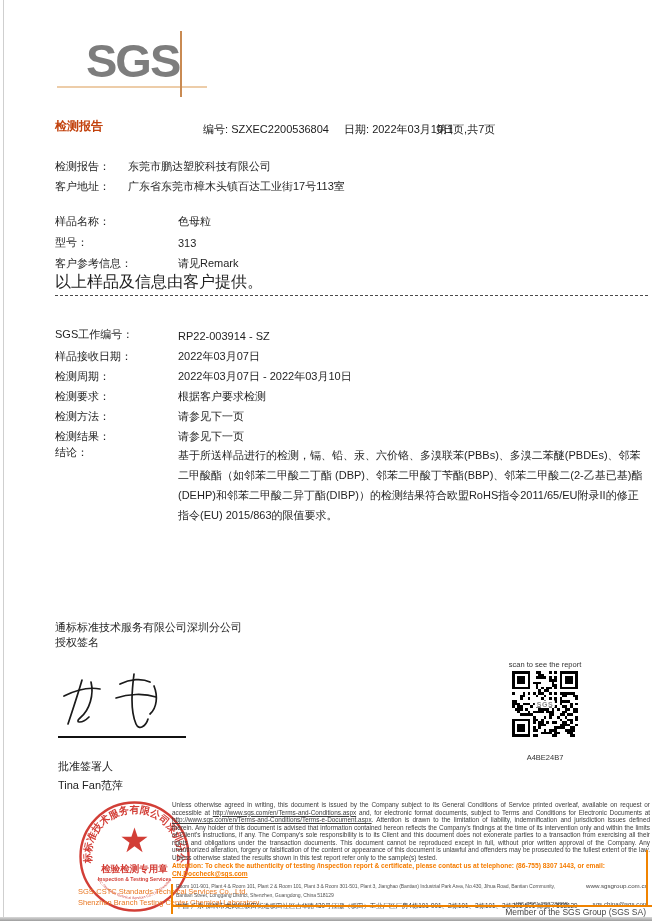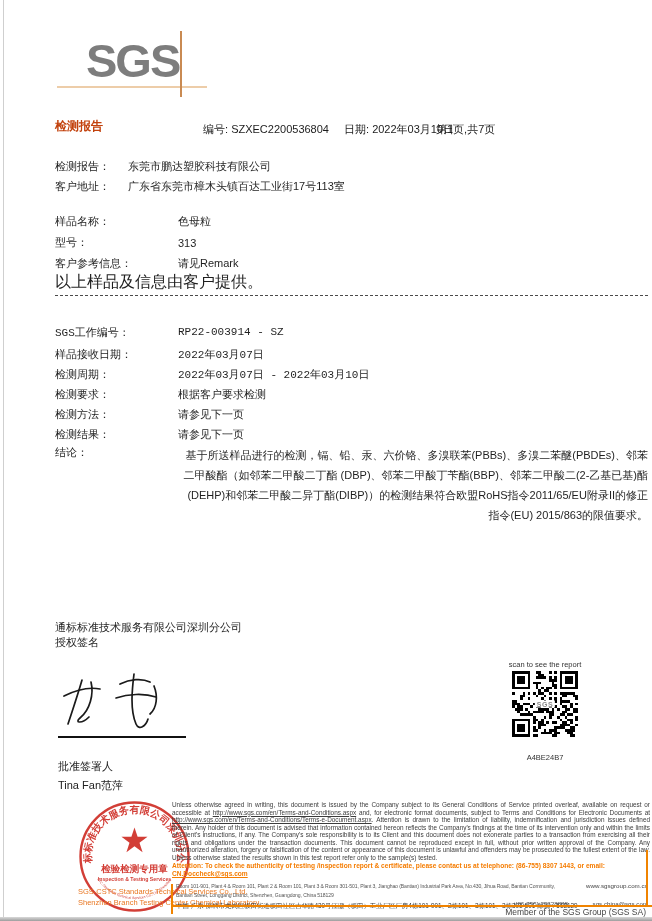--- a/index.html
+++ b/index.html
@@ -26,26 +26,26 @@
   .cust-block { position:absolute; left:55px; top:156px; }
   .cust-block .row { height:20px; align-items:center; }
   .cust-block .lbl { width:73px; }
   .sample-block { position:absolute; left:55px; top:211px; }
   .sample-block .row { height:21px; align-items:center; }
   .sample-block .lbl { width:123px; }
   .provided-note { position:absolute; left:55px; top:272px; font-size:16px; color:#1f1f1f; }
   .dashed-rule { position:absolute; left:55px; top:295px; width:593px; border-top:1px dashed #4a4a4a; }
 
   .job-block { position:absolute; left:55px; top:322px; }
-  .job-block .row { height:20px; align-items:center;font-family:Liberation Mono, monospace; }
+  .job-block .row { height:20px; align-items:flex-end; }
   .job-block .row.sp { margin-bottom:2px; }
   .job-block .lbl { width:123px; flex:none; }
   .concl-row { display:flex; margin-top:1px; }
   .concl-row .lbl { width:123px; flex:none; font-size:11px; }
-  .concl-text { width:470px; font-size:11px; line-height:20px; color:#1f1f1f;text-align:right; }
+  .concl-text { width:470px; font-size:11px; line-height:20px; color:#1f1f1f; }
 
   
   .sig-block { position:absolute; left:55px; top:620px; font-size:11px; color:#1f1f1f; }
   .sig-company { line-height:15px; }
   .sig-auth { line-height:15px; }
   .sig-draw { position:absolute; left:58px; top:668px; }
   .sig-underline { position:absolute; left:58px; top:736px; width:128px; height:2px; background:#111; }
   .sig-name { position:absolute; left:58px; top:778px; font-size:11px; }
   .sig-role { position:absolute; left:58px; top:759px; font-size:11px; }
 

